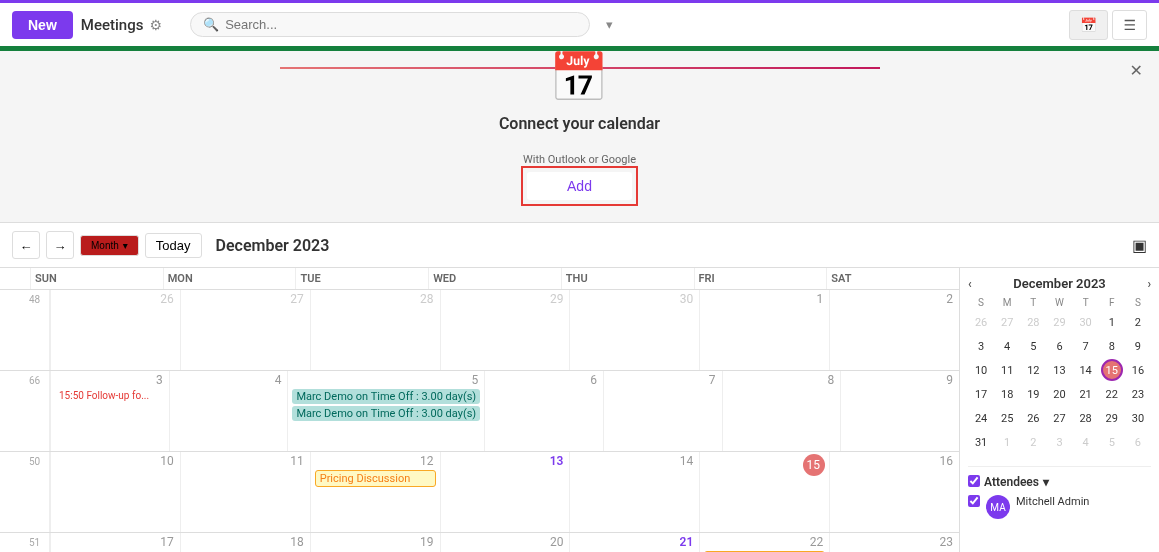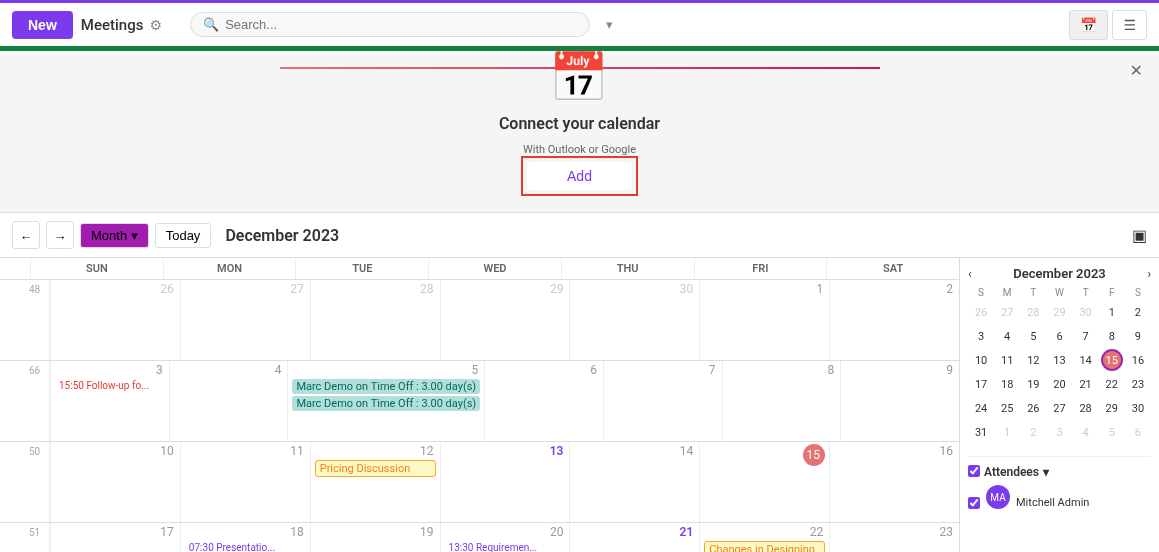--- a/index.html
+++ b/index.html
@@ -38,62 +38,62 @@
     }
     .banner-close {
       position: absolute; top: 10px; right: 16px; cursor: pointer;
       font-size: 16px; color: #666;
     }
     .banner-line {
       width: 600px; height: 2px; background: linear-gradient(to right, #e57373, #c2185b);
       margin-bottom: -20px; position: relative; z-index: 0;
     }
     .banner-icon { font-size: 48px; margin-bottom: 8px; position: relative; z-index: 1; }
-    .banner-title { font-size: 16px; font-weight: 600; color: #333; margin-bottom: 10px; }
+    .banner-title { font-size: 16px; font-weight: 600; color: #333; margin-bottom: 20px; }
     .banner-subtitle { font-size: 11px; color: #666; margin-bottom: 0; }
     .add-btn-wrapper {
       border: 2px solid #e53935; border-radius: 0; padding: 4px;
     }
     .add-btn {
       background: #fff; color: #7c3aed; border: none; padding: 6px 40px;
       font-size: 14px; cursor: pointer; border-radius: 3px;
     }
 
     
     .cal-nav {
       display: flex; align-items: center; padding: 8px 12px; background: #fff;
       border-bottom: 1px solid #ddd; gap: 6px;
     }
     .nav-arrow-btn {
       border: 1px solid #ddd; background: #fff; width: 28px; height: 28px;
       cursor: pointer; border-radius: 3px; font-size: 13px; display: flex; align-items: center; justify-content: center;
     }
     .month-btn {
-      border: 1px solid #ddd; background: #a21caf; padding: 4px 10px; cursor: pointer;
-      border-radius: 3px; font-size: 13px; display: flex; align-items: center; gap: 4px;
+      border: 1px solid #ddd; background: #b91c1c; padding: 4px 10px; cursor: pointer;
+      border-radius: 3px; font-size: 10px; display: flex; align-items: center; gap: 4px;
     }
     .today-btn {
       border: 1px solid #ddd; background: #fff; padding: 4px 10px; cursor: pointer;
       border-radius: 3px; font-size: 13px;
     }
     .cal-month-title { font-size: 16px; font-weight: 600; margin-left: 8px; }
     .sidebar-toggle { margin-left: auto; cursor: pointer; font-size: 16px; }
 
     
     .main-area { display: flex; height: calc(552px - 48px - 90px - 44px); overflow: hidden; }
 
     
     .calendar-grid { flex: 1; overflow: auto; background: #fff; }
     .day-headers {
       display: grid; grid-template-columns: 30px repeat(7, 1fr);
       border-bottom: 1px solid #ddd; background: #fff;
     }
     .week-num-header { width: 30px; }
     .day-header {
-      text-align: center; padding: 4px; font-size: 11px; font-weight: 600;
+      padding: 4px; font-size: 11px; font-weight: 600;
       color: #666; border-left: 1px solid #eee;
     }
     .cal-rows { }
     .cal-row {
       display: grid; grid-template-columns: 30px repeat(7, 1fr);
       border-bottom: 1px solid #ddd; min-height: 80px; padding-left: 20px;
     }
     .week-num {
       display: flex; align-items: flex-start; justify-content: center;
       padding-top: 4px; font-size: 10px; color: #aaa; border-right: 1px solid #eee;
@@ -144,21 +144,21 @@
     }
     .mini-day.other-month { color: #ccc; }
     .mini-day.today-mini {
       background: #e57373; color: #fff; border: 2px solid #9c27b0; border-radius: 50%;
     }
     .attendees-section { margin-top: 12px; border-top: 1px solid #eee; padding-top: 8px; }
     .attendees-header {
       display: flex; align-items: flex-start; gap: 4px; font-size: 12px; font-weight: 600;
       margin-bottom: 6px; cursor: pointer;
     }
-    .attendee-item { display: flex; align-items: flex-end; gap: 6px; margin-bottom: 4px; }
+    .attendee-item { display: flex; align-items: flex-start; gap: 6px; margin-bottom: 4px; }
     .attendee-avatar {
       width: 24px; height: 24px; border-radius: 50%; background: #7c3aed;
       display: flex; align-items: center; justify-content: center; font-size: 10px; color: #fff;
     }
     .attendee-name { font-size: 11px; }
     .checkbox { width: 12px; height: 12px; accent-color: #7c3aed; }
 
     .purple-bar { height: 3px; background: #7c3aed; width: 100%; }
   </style>
 </head>

